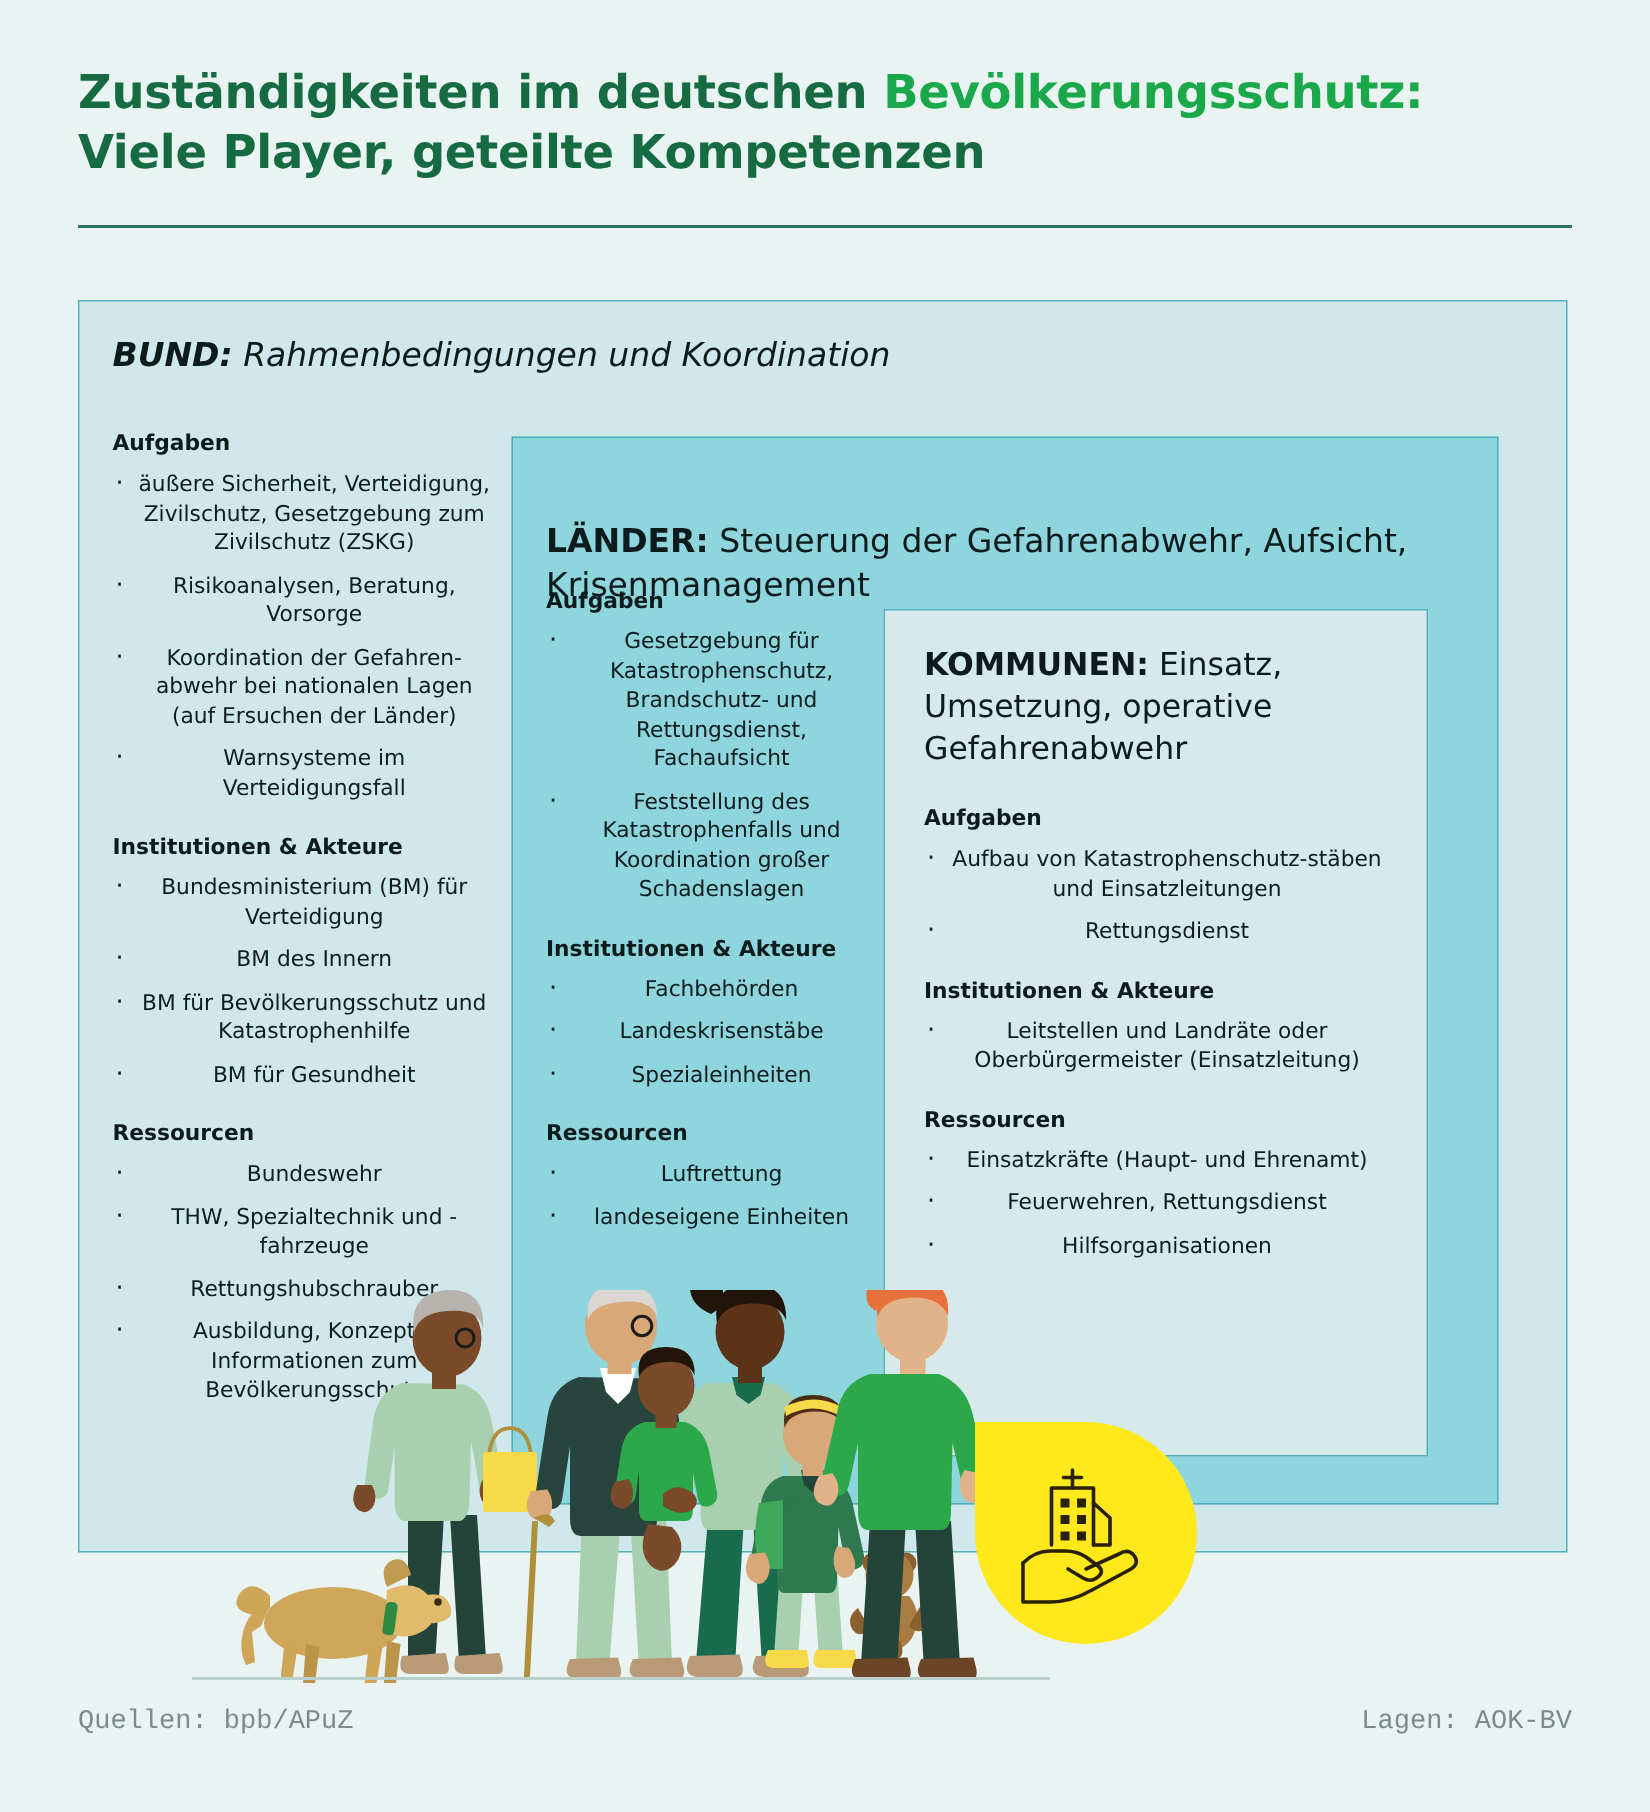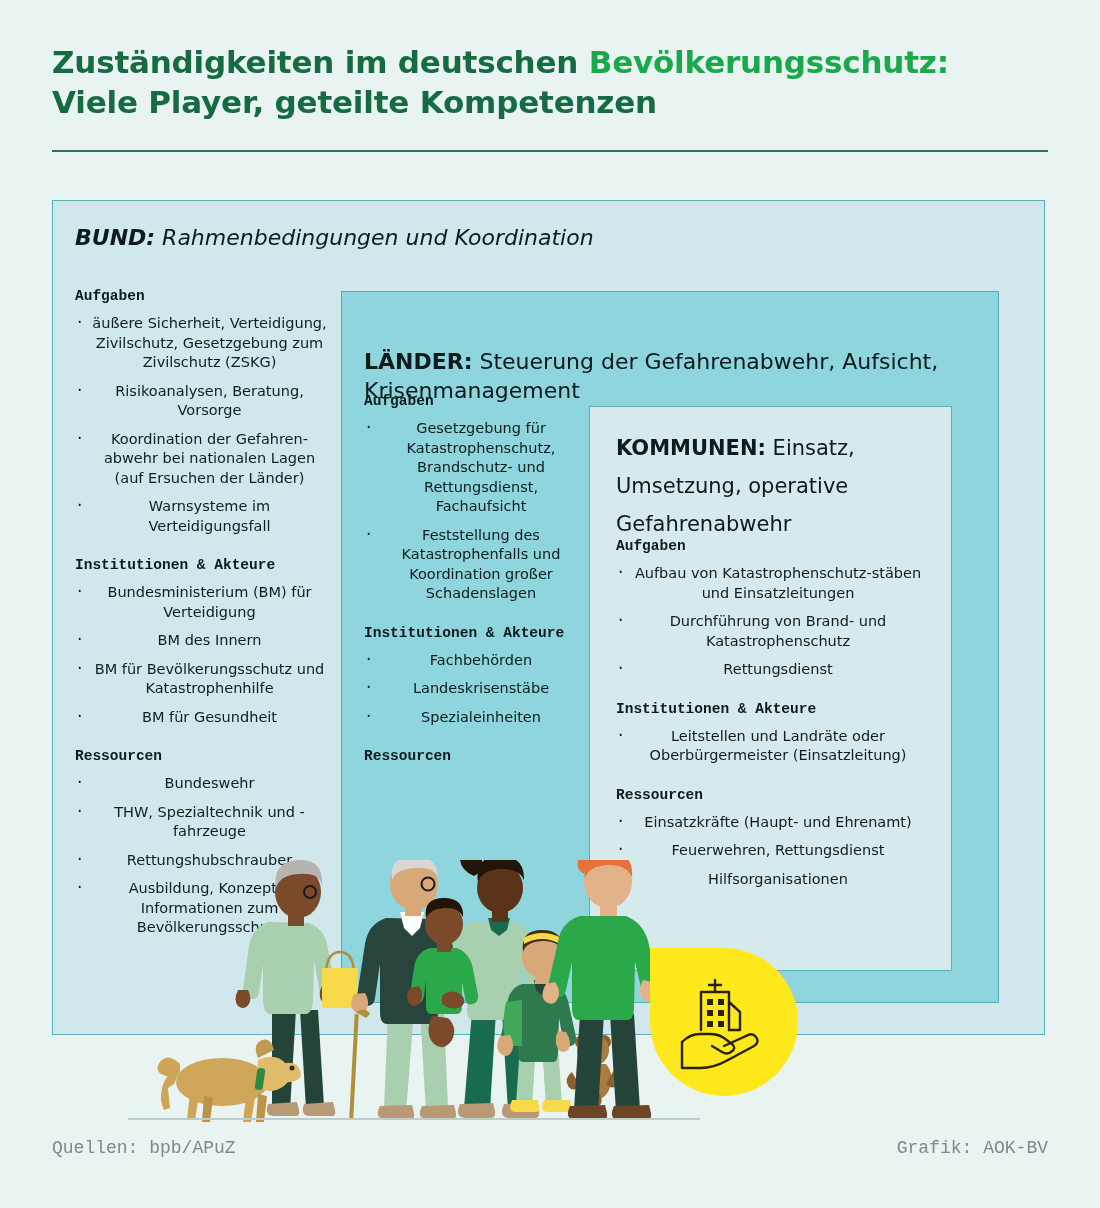--- a/index.html
+++ b/index.html
@@ -40,31 +40,30 @@
   }
 
   .panel-head{
     font-family:"DejaVu Sans", sans-serif;
     font-size:22px;line-height:29px;color:#0d1b1c;font-weight:normal;
   }
   .panel-head b{font-weight:bold;}
 
   .h-bund{position:absolute;left:22px;top:22px;width:900px;font-style:italic;}
   .h-laender{position:absolute;left:22px;top:20px;width:600px;margin-top:35px;}
-  .h-kommunen{position:absolute;left:26px;top:22px;width:300px;font-size:21px;line-height:38px;}
+  .h-kommunen{position:absolute;left:26px;top:22px;width:300px;font-size:21px;line-height:28px;}
 
   .col{position:absolute;box-sizing:border-box;}
   .col-bund{left:22px;top:86px;width:255px;}
   .col-laender{left:22px;top:100px;width:220px;}
   .col-kommunen{left:26px;top:130px;width:310px;}
 
   .sect-title{
     font-weight:bold;font-size:14.5px;line-height:19px;color:#0d1b1c;
     margin:0 0 8px 0;
-    font-family:Liberation Mono, monospace;
   }
   .sect-title.gap{margin-top:20px;}
   ul.bullets{list-style:none;margin:0 0 0 0;padding:0;text-align:center;}
   ul.bullets li{
     position:relative;padding-left:14px;
     font-size:14.5px;line-height:19.5px;color:#101d1f;
     margin-bottom:9px;
   }
   ul.bullets li:before{
     content:"·";position:absolute;left:2px;top:-1px;
@@ -147,33 +146,36 @@
       </ul>
 
       <div class="sect-title gap">Institutionen &amp; Akteure</div>
       <ul class="bullets">
         <li>Fachbehörden</li>
         <li>Landeskrisenstäbe</li>
         <li>Spezialeinheiten</li>
       </ul>
 
       <div class="sect-title gap">Ressourcen</div>
+      <ul class="bullets">
+        <li>Luftrettung</li>
+        <li>landeseigene Einheiten</li>
+      </ul>
     </div>
   </div>
 
   <div class="panel panel-kommunen">
     <div class="panel-head h-kommunen">
       <b>KOMMUNEN:</b><span> Einsatz, Umsetzung, operative Gefahrenabwehr</span>
     </div>
 
     <div class="col col-kommunen">
       <div class="sect-title">Aufgaben</div>
       <ul class="bullets">
         <li>Aufbau von Katastrophenschutz-stäben und Einsatzleitungen</li>
-        <li>Durchführung von Brand- und Katastrophenschutz</li>
         <li>Rettungsdienst</li>
       </ul>
 
       <div class="sect-title gap">Institutionen &amp; Akteure</div>
       <ul class="bullets">
         <li>Leitstellen und Landräte oder Oberbürgermeister (Einsatzleitung)</li>
       </ul>
 
       <div class="sect-title gap">Ressourcen</div>
       <ul class="bullets">
@@ -334,15 +336,15 @@
           <rect x="42" y="49" width="6" height="6"></rect>
       </g>
       <g fill="none" stroke="#2a2105" stroke-width="2.4" stroke-linejoin="round" stroke-linecap="round">
         <path d="M6 70 v26 h18 q14 0 28 -8 l26 -14 q6 -4 2 -9 q-4 -5 -10 -1 l-22 10"></path>
         <path d="M6 70 q8 -8 18 -8 h10 q8 0 14 4 l8 6 q5 4 -1 8 q-4 3 -9 0 l-10 -6"></path>
       </g>
     </svg>
   </div>
 
   <div class="foot foot-left">Quellen: bpb/APuZ</div>
-  <div class="foot foot-right">Grafik: AOK-BV</div>
+  <div class="foot foot-right">Lagen: AOK-BV</div>
 
 </div>
 
 </body></html>

